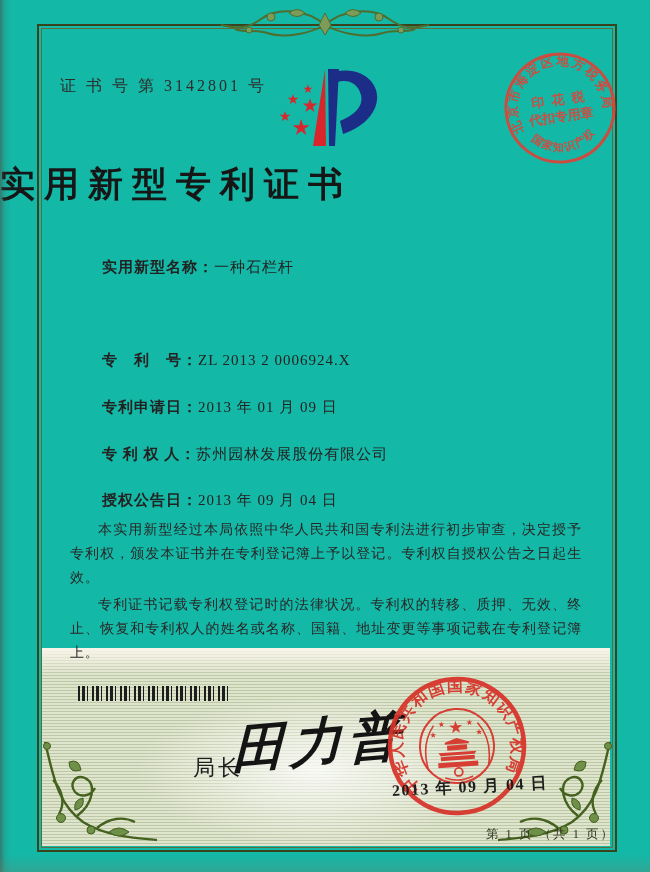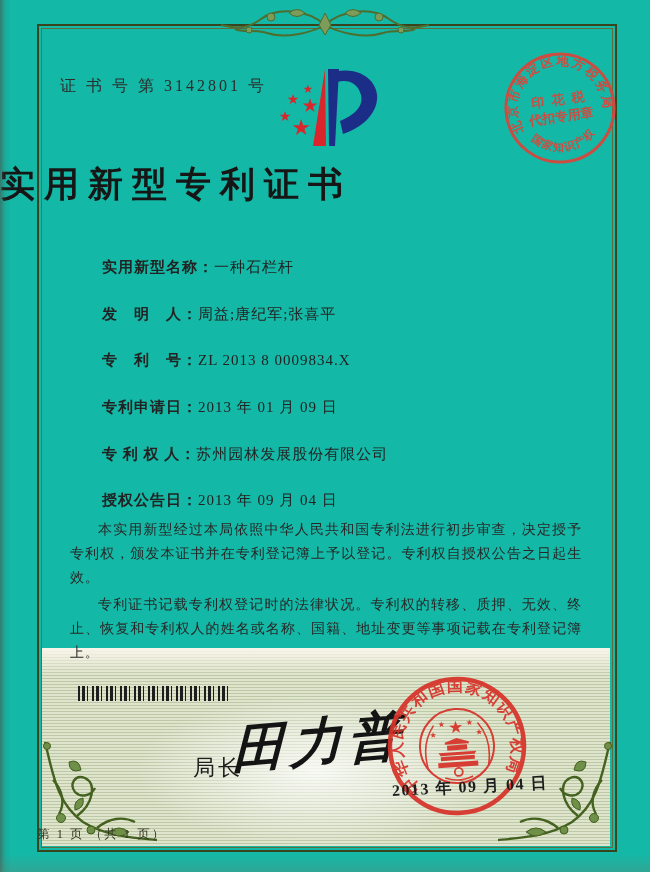--- a/index.html
+++ b/index.html
@@ -35,21 +35,21 @@
   .barcode{position:absolute;left:78px;top:686px;width:152px;height:15px;z-index:2;
     background:repeating-linear-gradient(90deg,#1d1d1d 0 2px,transparent 2px 4px,#1d1d1d 4px 7px,transparent 7px 9px,#1d1d1d 9px 10px,transparent 10px 14px);}
   .signer{position:absolute;left:193px;top:753px;font-size:22px;letter-spacing:3px;color:#1e1e1e;z-index:3;}
   .signature{position:absolute;left:232px;top:708px;font-size:52px;font-style:italic;font-weight:bold;
     color:#141414;transform:rotate(-5deg) skewX(-6deg);letter-spacing:6px;z-index:3;
     font-family:"DejaVu Serif","Liberation Serif",serif;}
   .seal{position:absolute;left:385px;top:674px;z-index:3;transform:rotate(-4deg);opacity:.93;}
   .seal-date{position:absolute;left:392px;top:777px;font-size:16px;font-weight:bold;color:#1c1c1c;
     letter-spacing:1.5px;transform:rotate(-3deg);z-index:4;white-space:nowrap;}
   .stamp{position:absolute;left:502px;top:50px;z-index:5;transform:rotate(-8deg);opacity:.95;}
-  .footer{position:absolute;left:37px;top:826px;width:578px;text-align:left;
+  .footer{position:absolute;left:37px;top:826px;width:578px;text-align:right;
     font-size:12.5px;letter-spacing:2px;color:#30351f;z-index:2;}
   .orn{position:absolute;z-index:2;}
   .orn-top{left:219px;top:3px;}
   .orn-bl{left:39px;top:734px;}
   .orn-br{left:494px;top:734px;transform:scaleX(-1);}
 </style>
 </head>
 <body>
 
 <div class="paper">
@@ -123,25 +123,22 @@
       <text x="13" y="58" font-size="14">★</text>
       <text x="29" y="72" font-size="22">★</text>
     </g>
   </svg>
 
   <div class="title">实用新型专利证书</div>
 
   <div class="field" style="top:258px">
     <span class="lbl">实用新型名称：</span><span class="val">一种石栏杆</span>
   </div>
-  <div class="field" style="top:305px">
-    <span class="lbl">发　明　人：</span><span class="val">周益;唐纪军;张喜平</span>
-  </div>
   <div class="field" style="top:351px">
-    <span class="lbl">专　利　号：</span><span class="val">ZL 2013 8 0009834.X</span>
+    <span class="lbl">专　利　号：</span><span class="val">ZL 2013 2 0006924.X</span>
   </div>
   <div class="field" style="top:398px">
     <span class="lbl">专利申请日：</span><span class="val">2013 年 01 月 09 日</span>
   </div>
   <div class="field" style="top:445px">
     <span class="lbl">专 利 权 人：</span><span class="val">苏州园林发展股份有限公司</span>
   </div>
   <div class="field" style="top:491px">
     <span class="lbl">授权公告日：</span><span class="val">2013 年 09 月 04 日</span>
   </div>

